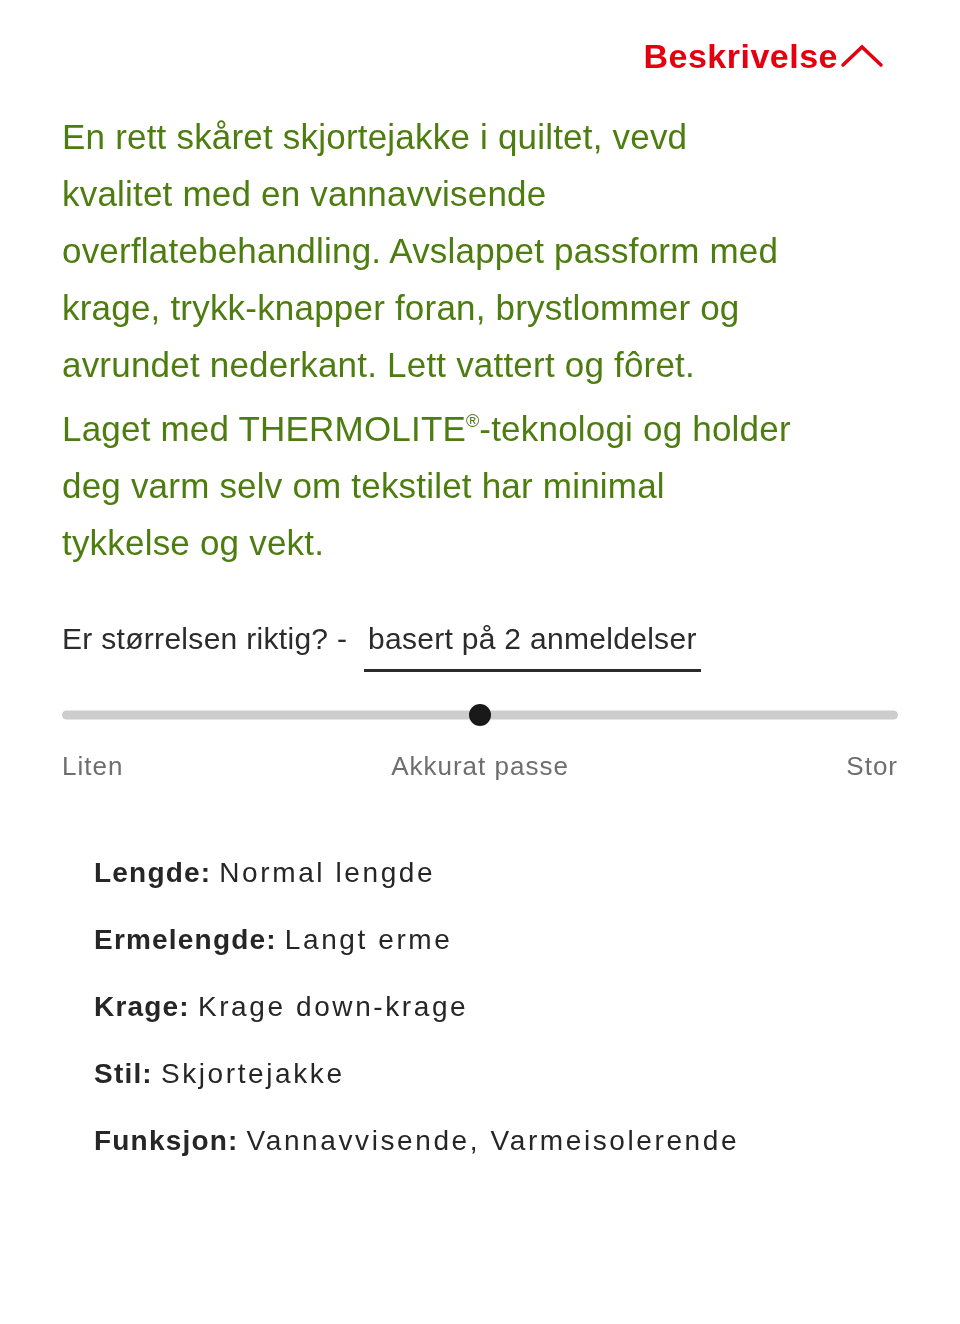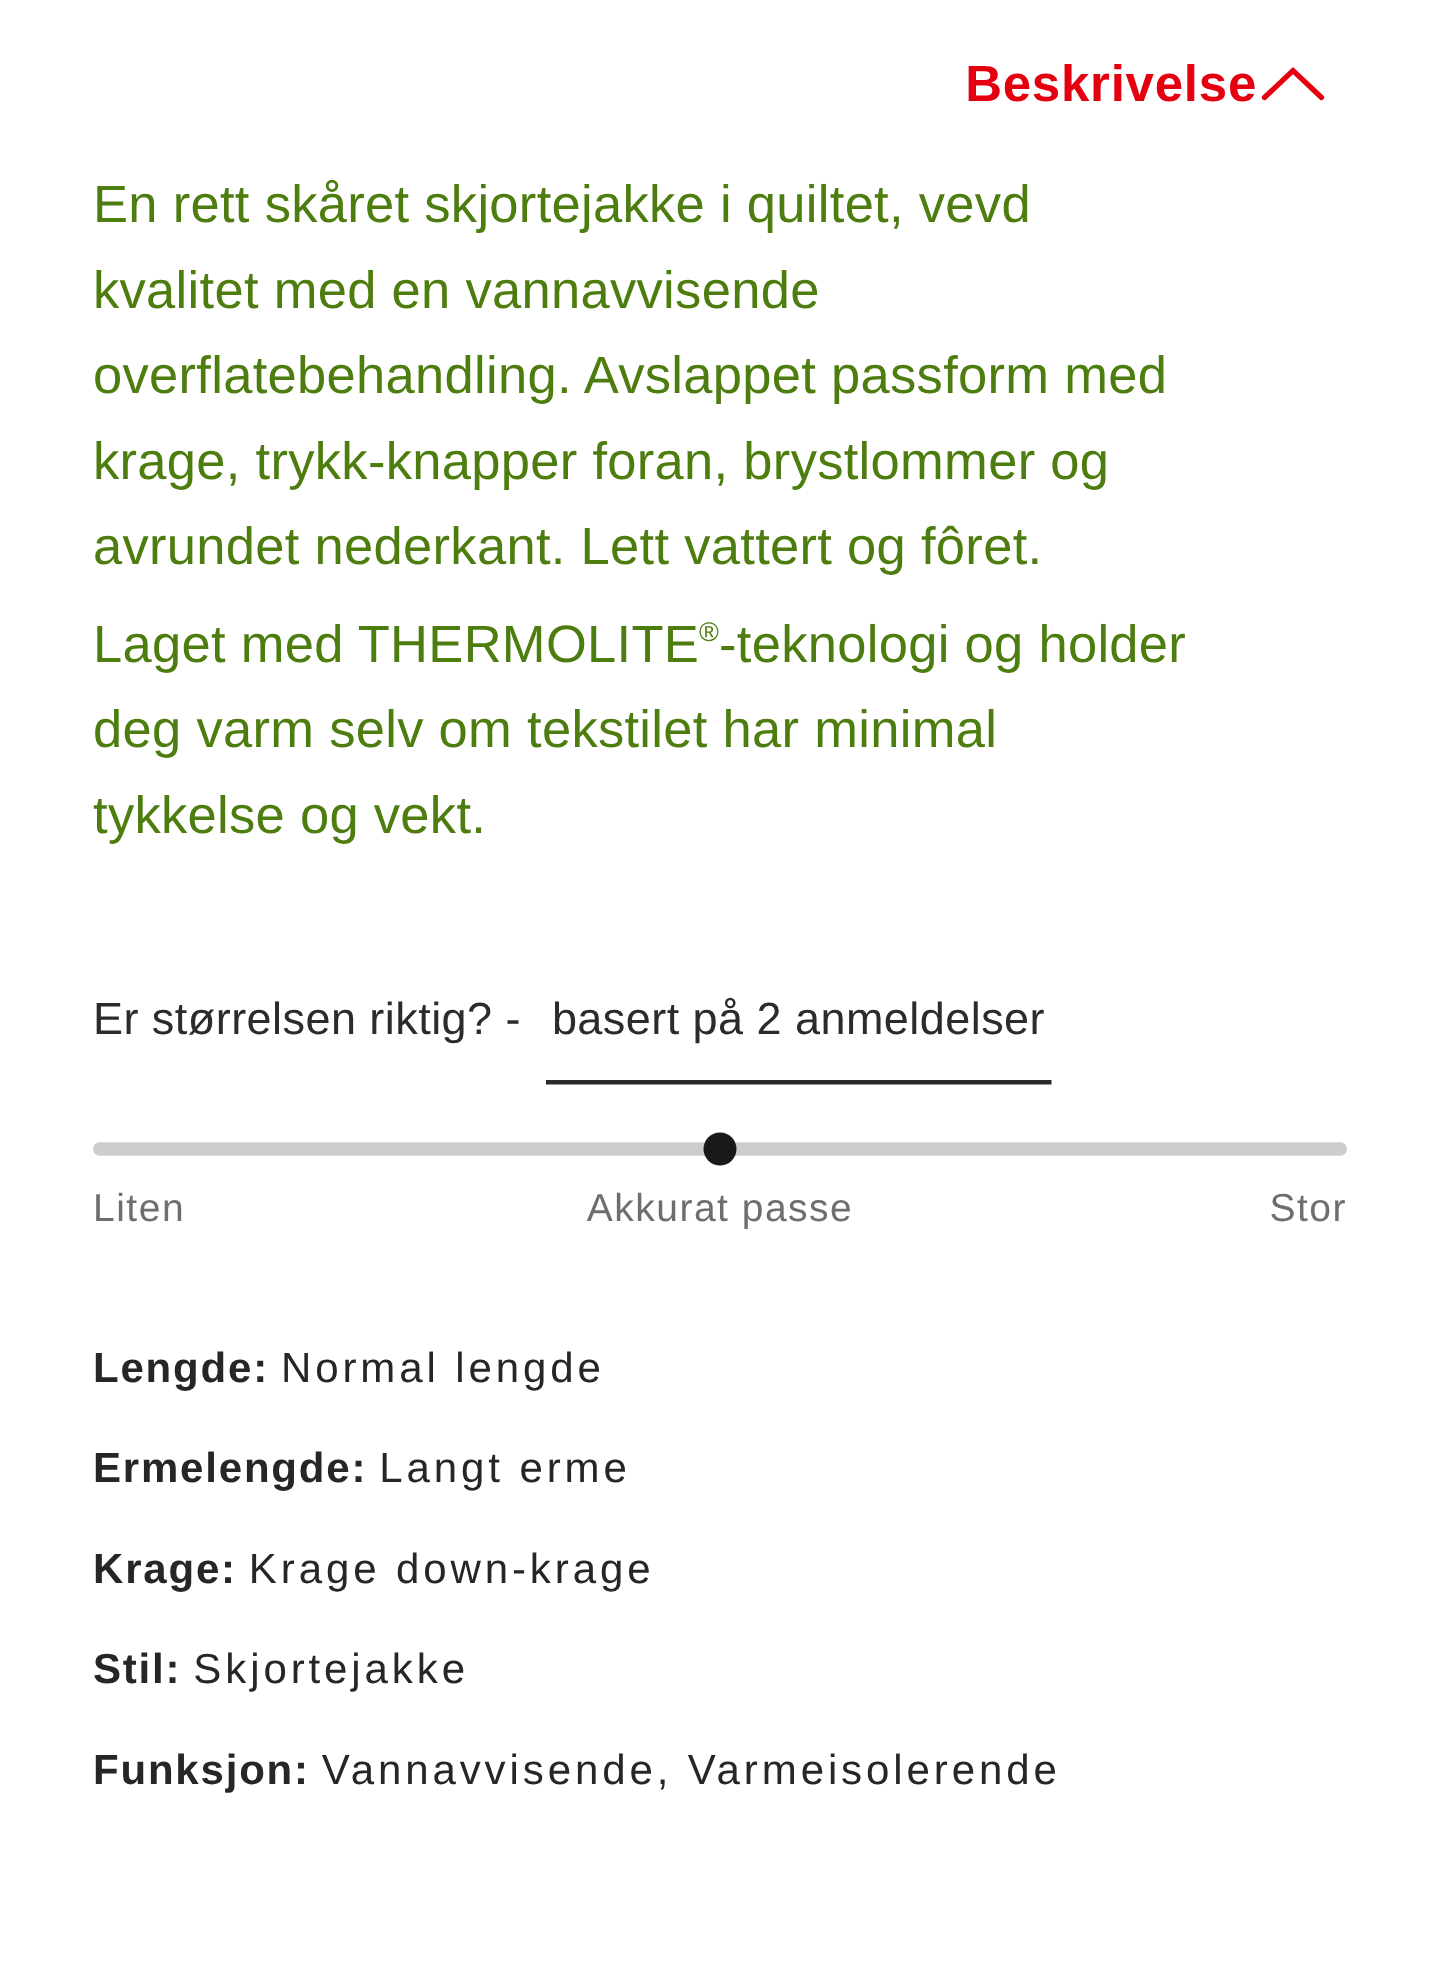--- a/index.html
+++ b/index.html
@@ -47,53 +47,52 @@
   
   .fit-row {
     margin-top: 48px;
     font-size: 30px; line-height: 40px;
     color: #2b2b2b;
     letter-spacing: 0.3px;
   }
   .fit-link {
     display: inline-block;
     margin-left: 8px;
-    padding: 0 4px 20px 4px;
+    padding: 0 4px 10px 4px;
     border-bottom: 3px solid #2b2b2b;
     cursor: pointer;
-    margin-top: 40px;
   }
 
   
   .fit-slider { position: relative; margin-top: 32px; height: 22px; }
   .slider-track {
     position: absolute; left: 0; right: 0; top: 50%;
     height: 9px; transform: translateY(-50%);
     background: #cdcdcd; border-radius: 5px;
   }
   .slider-thumb {
     position: absolute; top: 50%;
     width: 22px; height: 22px; border-radius: 50%;
     background: #191919;
     transform: translate(-50%, -50%);
   }
   .slider-labels {
     position: relative;
-    margin-top: 12px;
+    margin-top: 24px;
     font-size: 26px; line-height: 32px;
     color: #6e6e6e; letter-spacing: 1px;
     height: 32px;
     text-align: right;
   }
   .label-left  { position: absolute; left: 0; top: 0; }
   .label-center{ position: absolute; left: 50%; top: 0; transform: translateX(-50%); }
   .label-right { position: absolute; right: 0; top: 0; }
 
   
-  .attributes { margin-top: 74px; }
+  .attributes { margin-top: 74px; margin-left: 32px; }
   .attribute-row { font-size: 28px; line-height: 34px; margin-bottom: 33px; color: #262626; }
   .attr-label { font-weight: bold; letter-spacing: 1.2px; }
   .attr-value { letter-spacing: 2.6px; margin-left: 8px; }
 </style>
 </head>
 <body>
 
 <div class="container">
 
   <div class="accordion-header">

